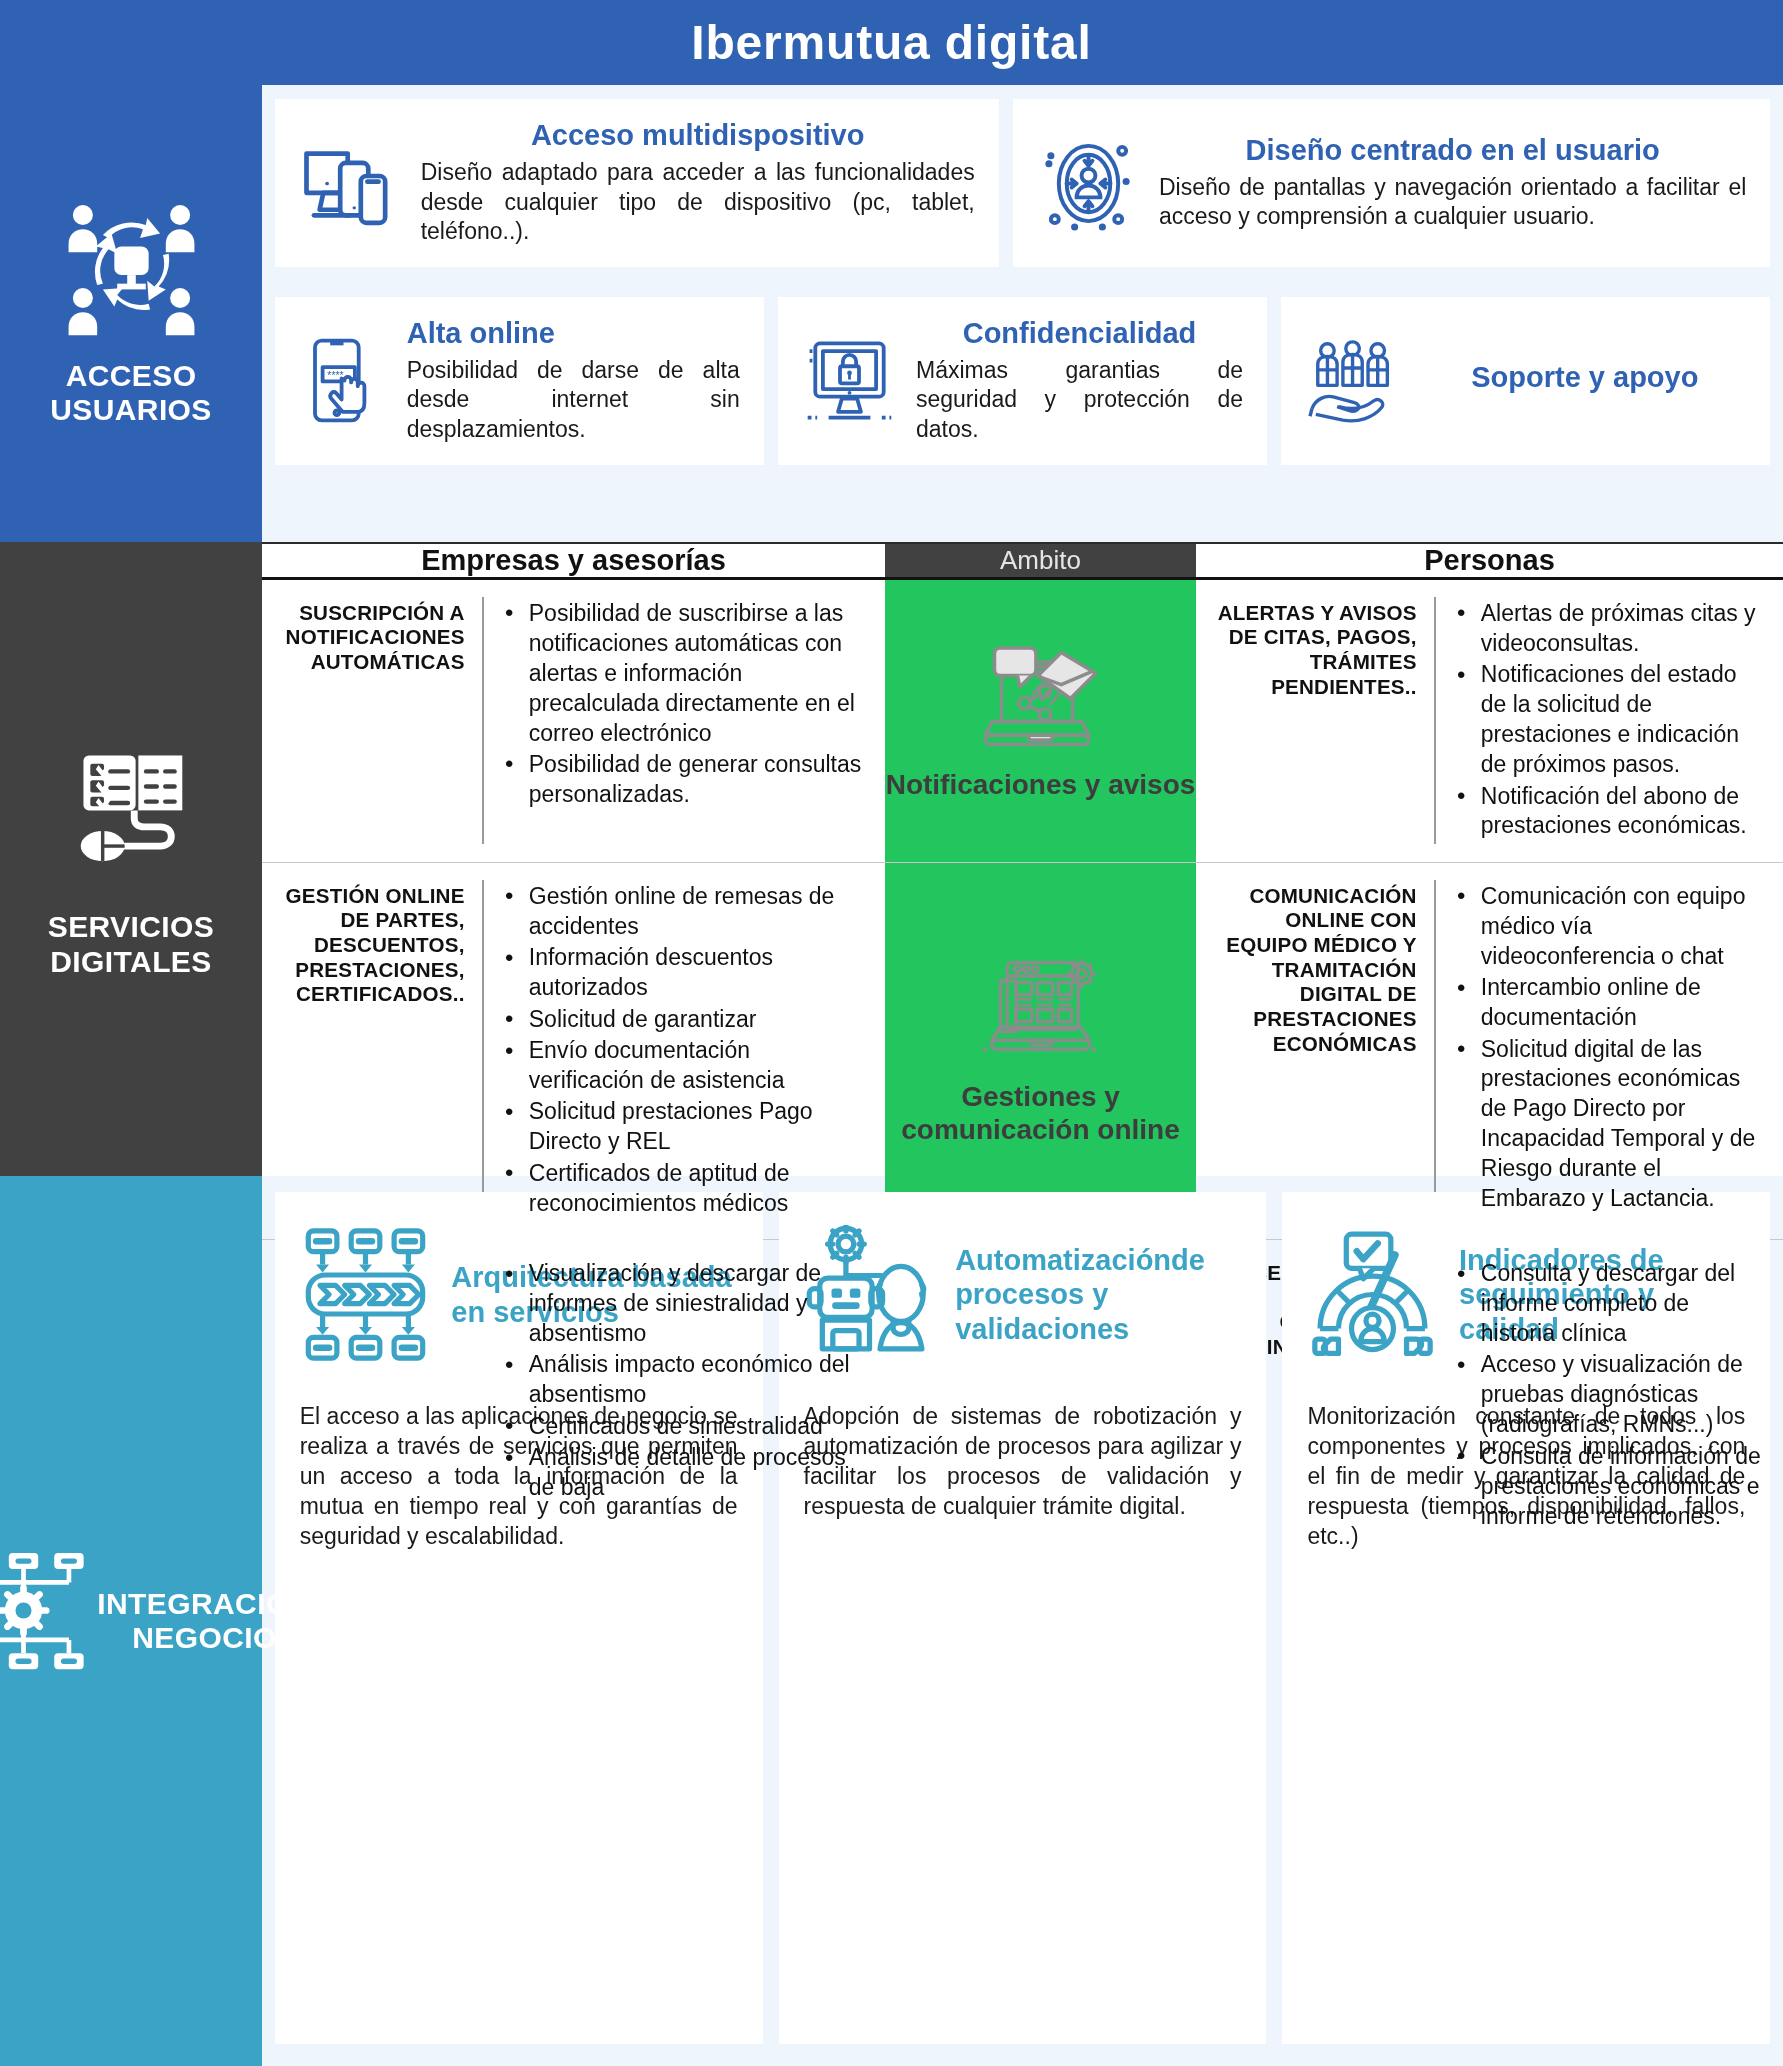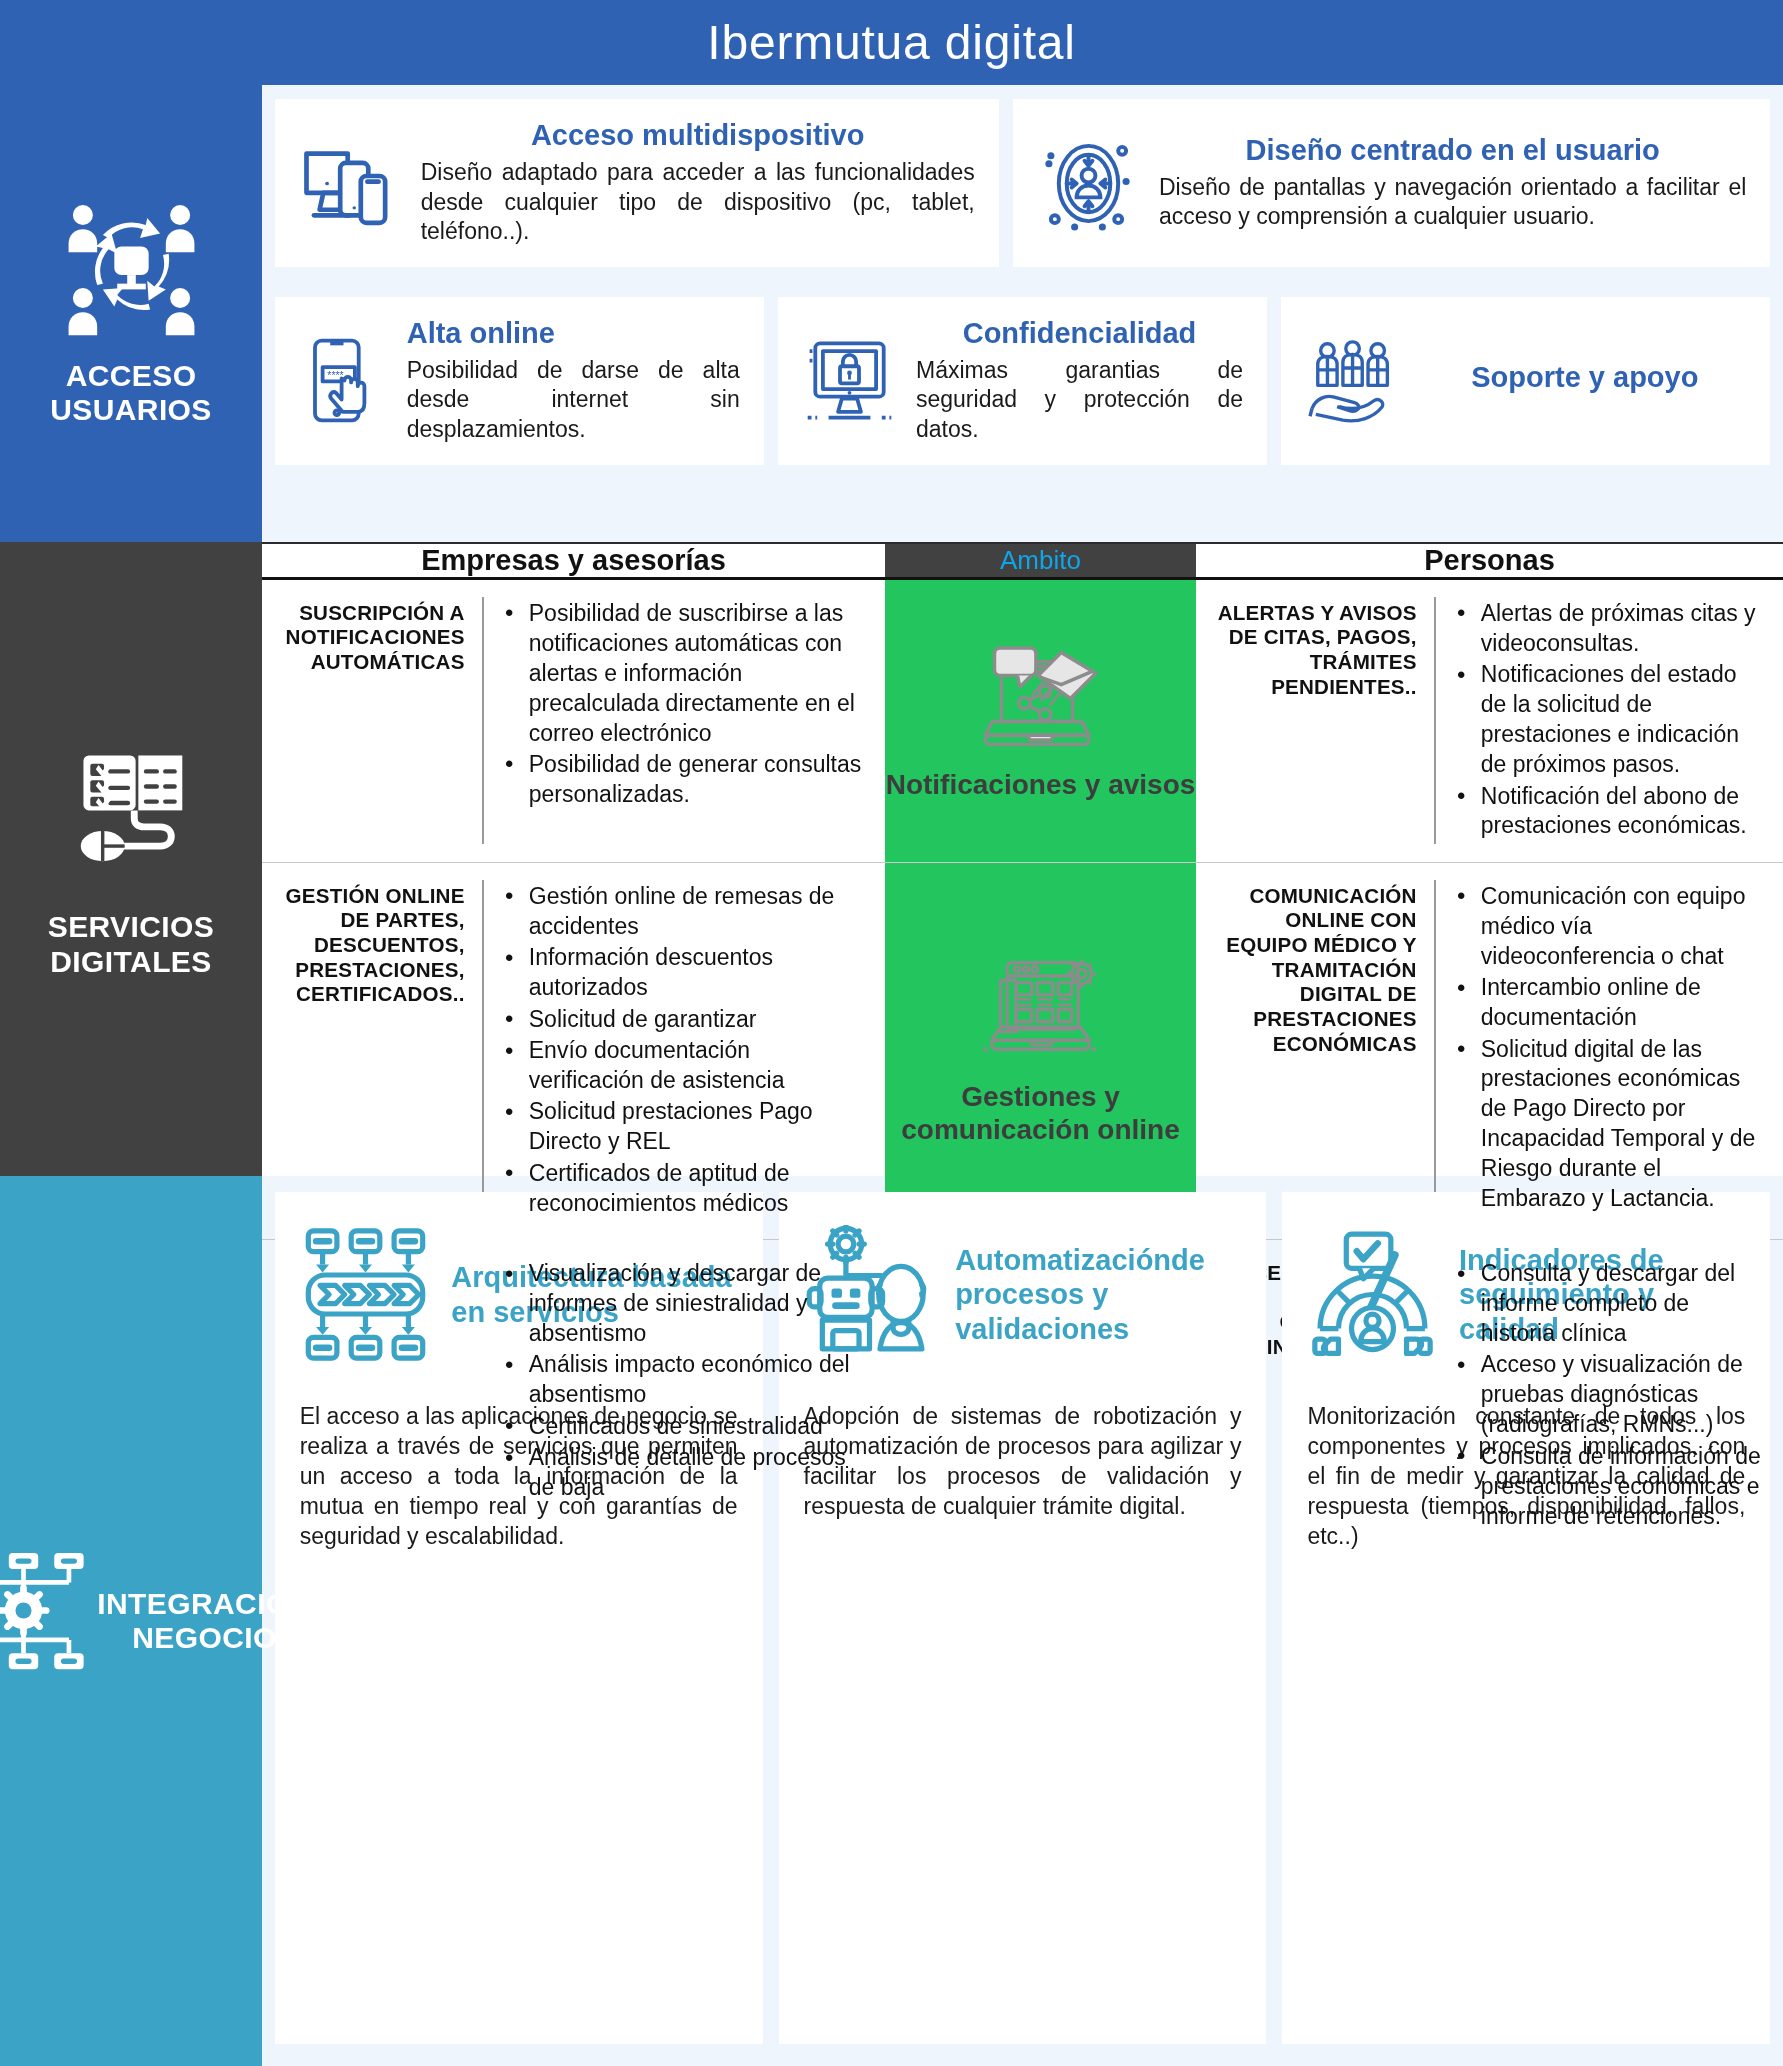--- a/index.html
+++ b/index.html
@@ -12,21 +12,21 @@
 
   
   .header {
     height: 85px;
     background: #2f62b3;
     display: flex; align-items: center; justify-content: center;
   }
   .logo {
     color: #ffffff;
     font-size: 48px;
-    font-weight: 400;
+    font-weight: 700;
     letter-spacing: 0.8px;
   }
 
   
   .sec-access { display: flex; height: 457px; background: #eef5fc; }
   .side-access {
     width: 262px; background: #2f62b3; color: #fff;
     display: flex; flex-direction: column; align-items: center; justify-content: center;
     padding-bottom: 4px;
   }
@@ -66,21 +66,21 @@
     display: flex; flex-direction: column; align-items: center; justify-content: center;
   }
   .side-services .side-label { font-size: 30px; }
   .table { flex: 1; display: flex; flex-direction: column; border-top: 2.4px solid #2b2b2b; }
   .thead { display: flex; height: 57px; border-bottom: 3.2px solid #111; }
   .th {
     display: flex; align-items: center; justify-content: center;
     font-size: 29px; font-weight: 700; color: #111;
   }
   .th-left { flex: 0 0 623px; }
-  .th-mid  { flex: 0 0 311px; background: #414141; color: #0ea5e9; font-weight: 400; font-size: 26px; }
+  .th-mid  { flex: 0 0 311px; background: #414141; color: #e5e5e5; font-weight: 400; font-size: 26px; }
   .th-right{ flex: 1; }
   .trow { display: flex; flex: 1; border-bottom: 1.6px solid #c8c8c8; }
   .trow:last-child { border-bottom: none; }
   .cell-left  { flex: 0 0 623px; display: flex; padding: 12.7px 11px 12.7px 8px; }
   .cell-mid   { flex: 0 0 311px; background: #22c55e;
                 display: flex; flex-direction: column; align-items: center; justify-content: center; }
   .cell-right { flex: 1; display: flex; padding: 12.7px 11px 12.7px 11px; }
   .cat {
     flex: 0 0 212px; text-align: right; padding: 8px 17.4px 0 0;
     font-size: 20.6px; font-weight: 700; color: #111; line-height: 1.2;

